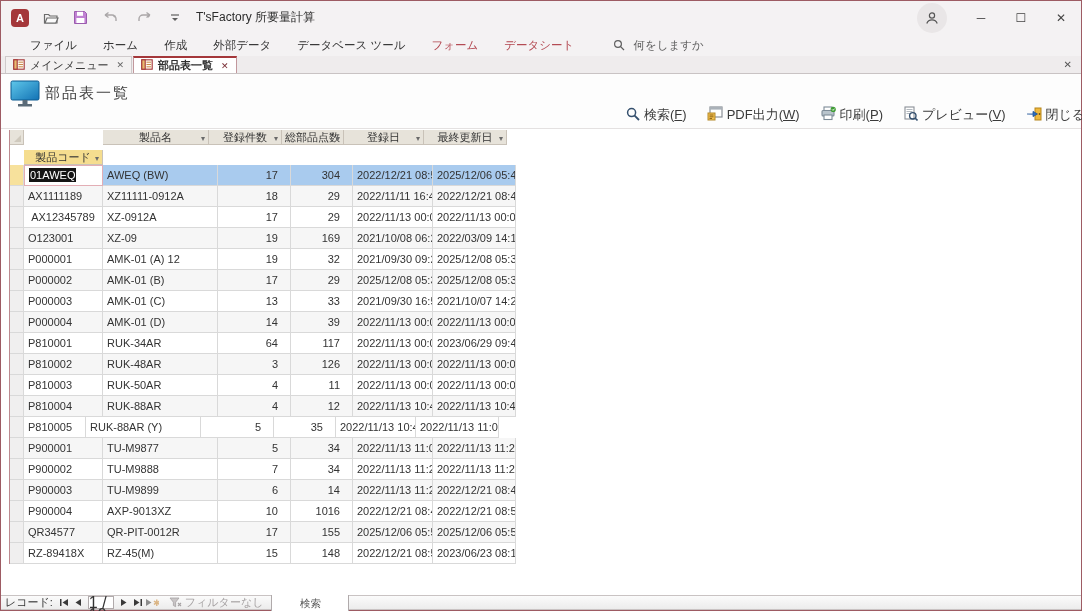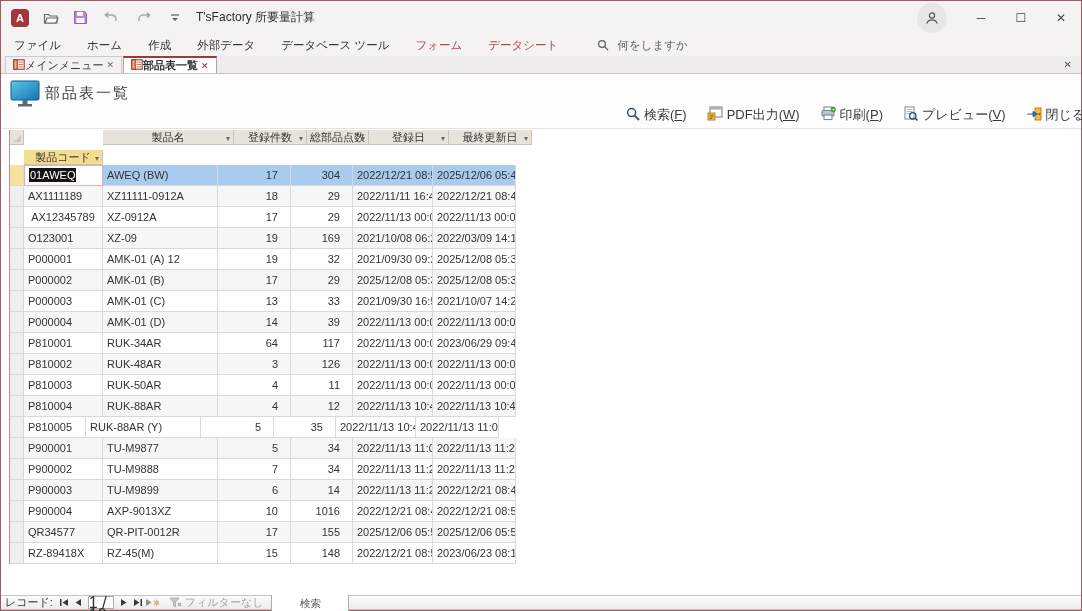--- a/index.html
+++ b/index.html
@@ -17,29 +17,29 @@
     font-size:11px; font-weight:bold; display:flex; align-items:center; justify-content:center; }
   .title-text { font-size:12px; color:#2b2b2b; margin-left:16px; white-space:nowrap; }
   .win-controls { margin-left:auto; display:flex; align-items:center; height:100%; }
   .account-btn { width:30px; height:30px; border-radius:50%; background:#e9e6e7;
     display:flex; align-items:center; justify-content:center; margin-right:14px; }
   .wc { width:40px; height:33px; display:flex; align-items:center; justify-content:center;
     color:#444; font-size:12px; }
 
   
   .ribbon-row { height:22px; background:#f4f2f3; display:flex; align-items:center;
-    padding-left:0; flex:0 0 auto; }
+    padding-left:16px; flex:0 0 auto; }
   .ribbon-tab { font-size:11.5px; color:#333; padding:0 13px; line-height:22px; white-space:nowrap; }
   .ribbon-tab.contextual { color:#b2464f; }
   .ribbon-search { display:flex; align-items:center; gap:8px; margin-left:26px; color:#5f5f5f; font-size:11.5px; }
 
   
   .doctab-row { height:18px; background:#efeced; display:flex; align-items:flex-end;
     padding-left:4px; border-bottom:1px solid #c9c3c4; flex:0 0 auto; }
-  .doctab { height:17px; display:flex; align-items:center; padding:0 7px;
+  .doctab { height:17px; display:flex; align-items:center; gap:5px; padding:0 7px;
     font-size:11px; color:#3a3a3a; background:#f3f1f1; border:1px solid #cfcacb;
     border-bottom:none; margin-right:1px; white-space:nowrap; }
   .doctab.active { background:#fff; border:1px solid #c2989d; border-top:2px solid #a4373a;
     border-bottom:none; font-weight:bold; color:#2f2f2f; }
   .doctab .tab-close { font-size:9px; color:#666; margin-left:3px; }
   .doctab.active .tab-close { color:#7a2e35; }
   .strip-close { margin-left:auto; margin-right:9px; color:#555; font-size:10px; align-self:center; }
 
   
   .form-header { height:55px; background:#fdfdfd; position:relative; flex:0 0 auto;
@@ -254,21 +254,21 @@
           <span>閉じる(<u>C</u>)</span>
         </button>
       </div>
   </div>
 
   <div class="form-body">
     <div class="datasheet" id="datasheet">
         <div class="ds-row">
           <div class="ds-corner"></div>
           <div class="ds-hcell gold" style="width: 79px;"><span>製品コード</span><span class="harrow">▾</span></div>
-          <div class="ds-hcell" style="width: 131px;"><span>製品名</span><span class="harrow">▾</span></div>
+          <div class="ds-hcell" style="width: 106px;"><span>製品名</span><span class="harrow">▾</span></div>
           <div class="ds-hcell" style="width: 73px;"><span>登録件数</span><span class="harrow">▾</span></div>
           <div class="ds-hcell" style="width: 62px;"><span>総部品点数</span><span class="harrow">▾</span></div>
           <div class="ds-hcell" style="width: 80px;"><span>登録日</span><span class="harrow">▾</span></div>
           <div class="ds-hcell" style="width: 83px;"><span>最終更新日</span><span class="harrow">▾</span></div>
         </div>
         <div class="ds-row ds-datarow selected">
           <div class="ds-sel cur"></div>
           <div class="ds-cell  editing" style="width: 79px;"><span class="sel-text">01AWEQ</span></div>
           <div class="ds-cell " style="width: 115px;">AWEQ (BW)</div>
           <div class="ds-cell num" style="width: 73px;">17</div>

